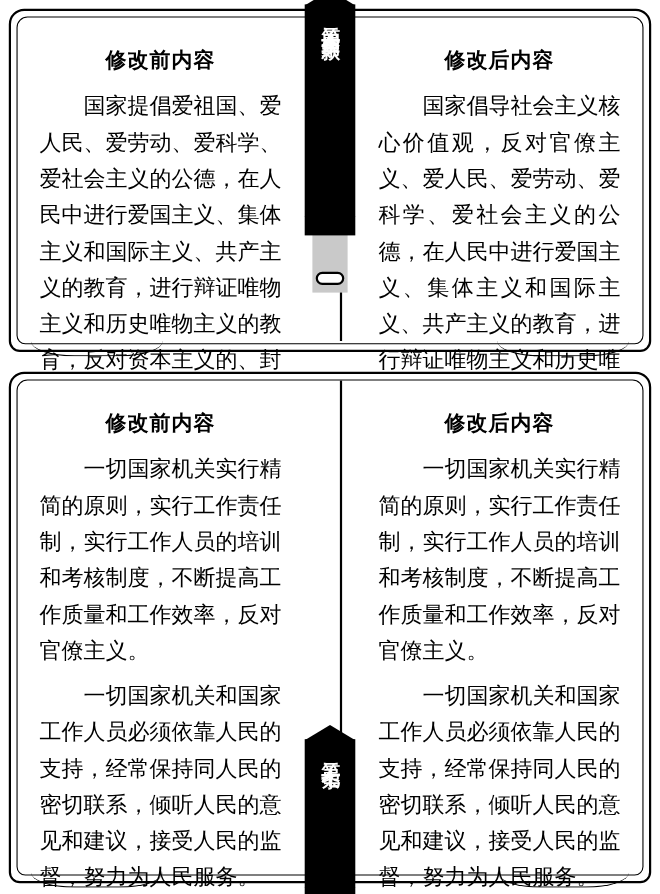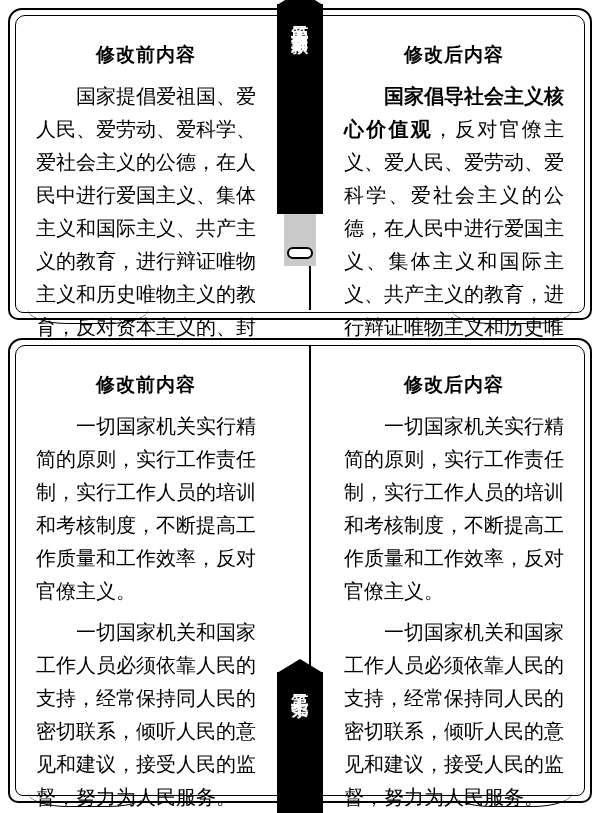--- a/index.html
+++ b/index.html
@@ -93,21 +93,21 @@
     font-family: "DejaVu Sans", "Liberation Sans", sans-serif;
   }
   .para {
     font-size: 20px;
     line-height: 1.65;
     text-indent: 2em;
     margin: 0 0 8px 0;
     text-align: justify;
   }
   .para:last-child { margin-bottom: 0; }
-  .para b { font-weight: bold; }
+  .para b { font-weight: normal; }
 
   
   .banner {
     position: absolute;
     left: 277px;
     width: 46px;
     background: #000;
     color: #fff;
     text-align: center;
     z-index: 5;

